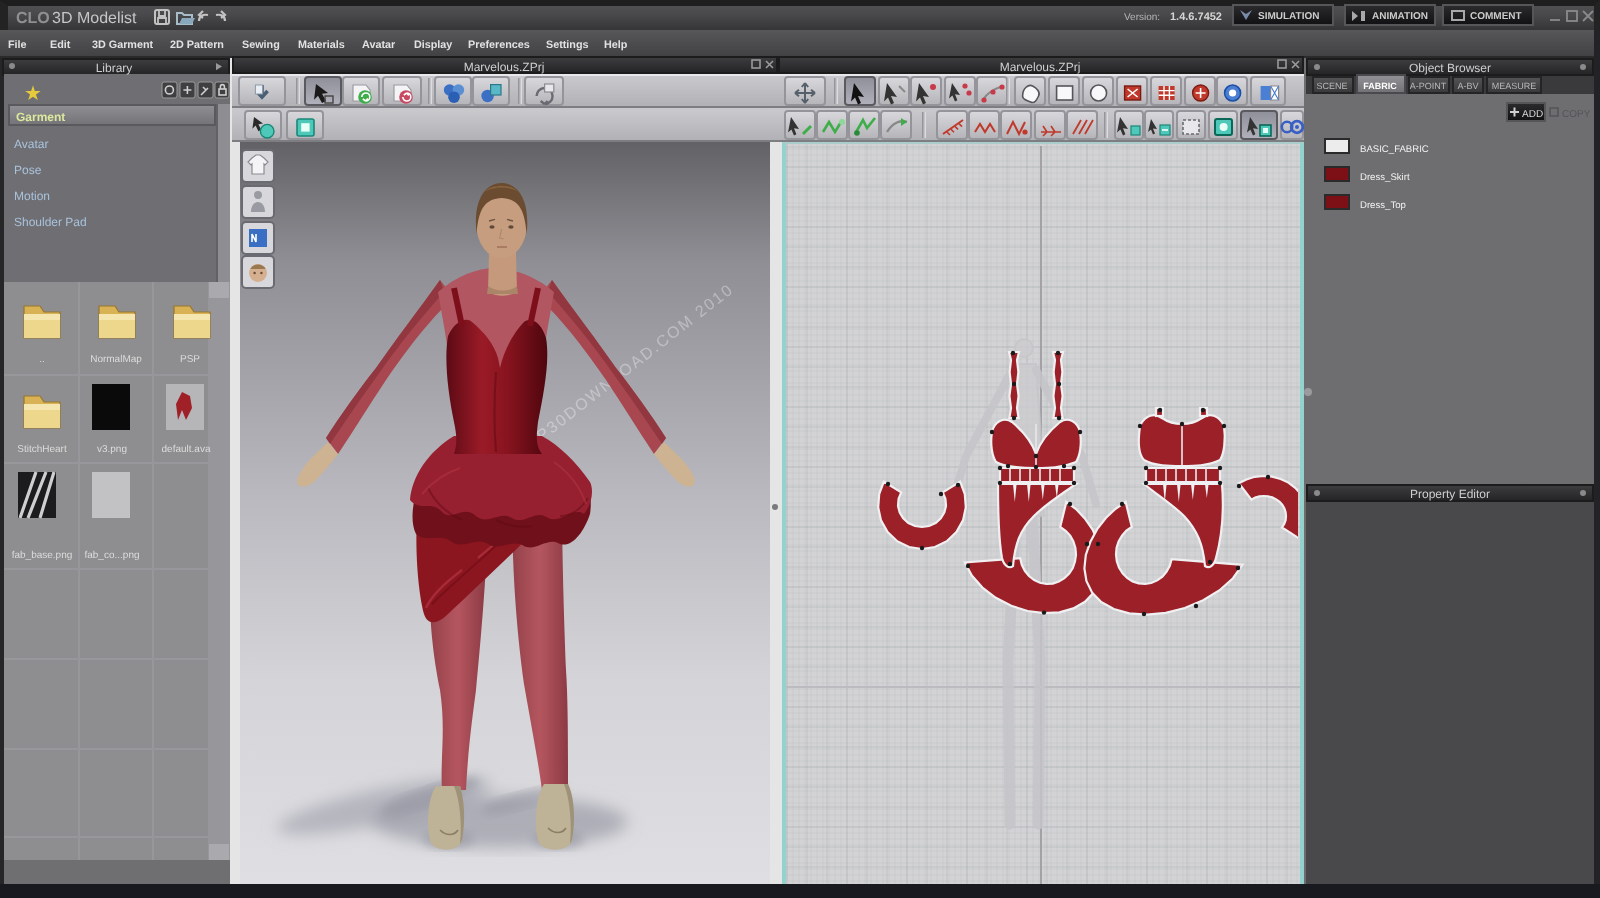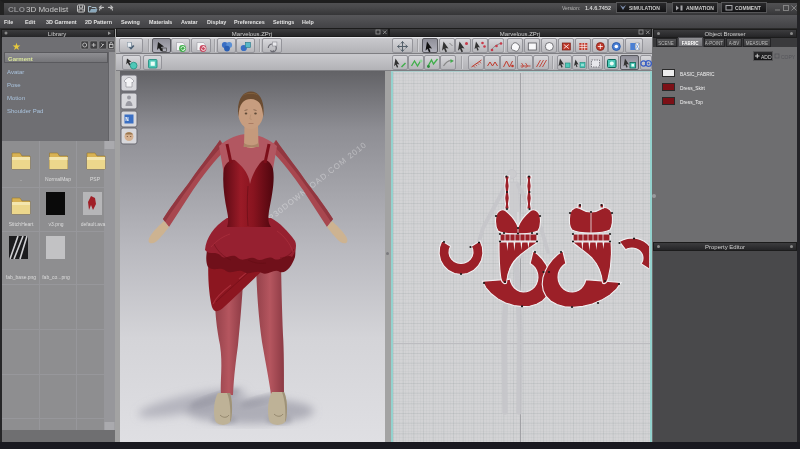--- a/index.html
+++ b/index.html
@@ -1,16 +1,16 @@
 <!DOCTYPE html>
 <html><head><meta charset="utf-8"><style>
 *{margin:0;padding:0;box-sizing:border-box}
 html,body{width:800px;height:449px;overflow:hidden;background:#1d1d22;font-family:"Liberation Sans",sans-serif}
 .abs{position:absolute}
-#app{position:relative;width:776px;height:449px;background:#a3a3a3}
+#app{position:relative;width:776px;height:449px;background:#e5e5e5}
 #title{left:0;top:0;width:800px;height:15px;background:linear-gradient(#505052,#48484a 40%,#353537);border-top:3px solid #1e1e1e;border-left:4px solid #232323;border-right:3px solid #232323}
 #menu{left:0;top:15px;width:800px;height:14px;background:linear-gradient(#57575a,#424245);border-bottom:1px solid #2a2a2a}
 .phead{height:9px;background:linear-gradient(#3c3c3e,#252527);border:1px solid #1c1c1c}
 .pdot{width:3px;height:3px;border-radius:50%;background:#8a8a8a}
 #lpanel{left:0;top:29px;width:115px;height:413px;background:#48484a;border-left:2px solid #262628}
 .tbar{background:linear-gradient(#c9c9cd,#b2b2b6);border-bottom:1px solid #7e7e82;border-top:1px solid #e8e8ec}
 .tbtn{top:2px;height:11px;background:linear-gradient(#2a2a2c,#121214);border:1px solid #565658}
 .tb{position:absolute;height:13px;background:linear-gradient(#d8d8dc,#b6b6ba);border:1px solid #94949a;border-radius:2px}
 .tb.pr{background:linear-gradient(#90909a,#b0b0ba);border:1px solid #5a5a60}
 .tsep{position:absolute;width:2px;height:13px;background:linear-gradient(90deg,#8a8a8e,#e8e8ec)}

